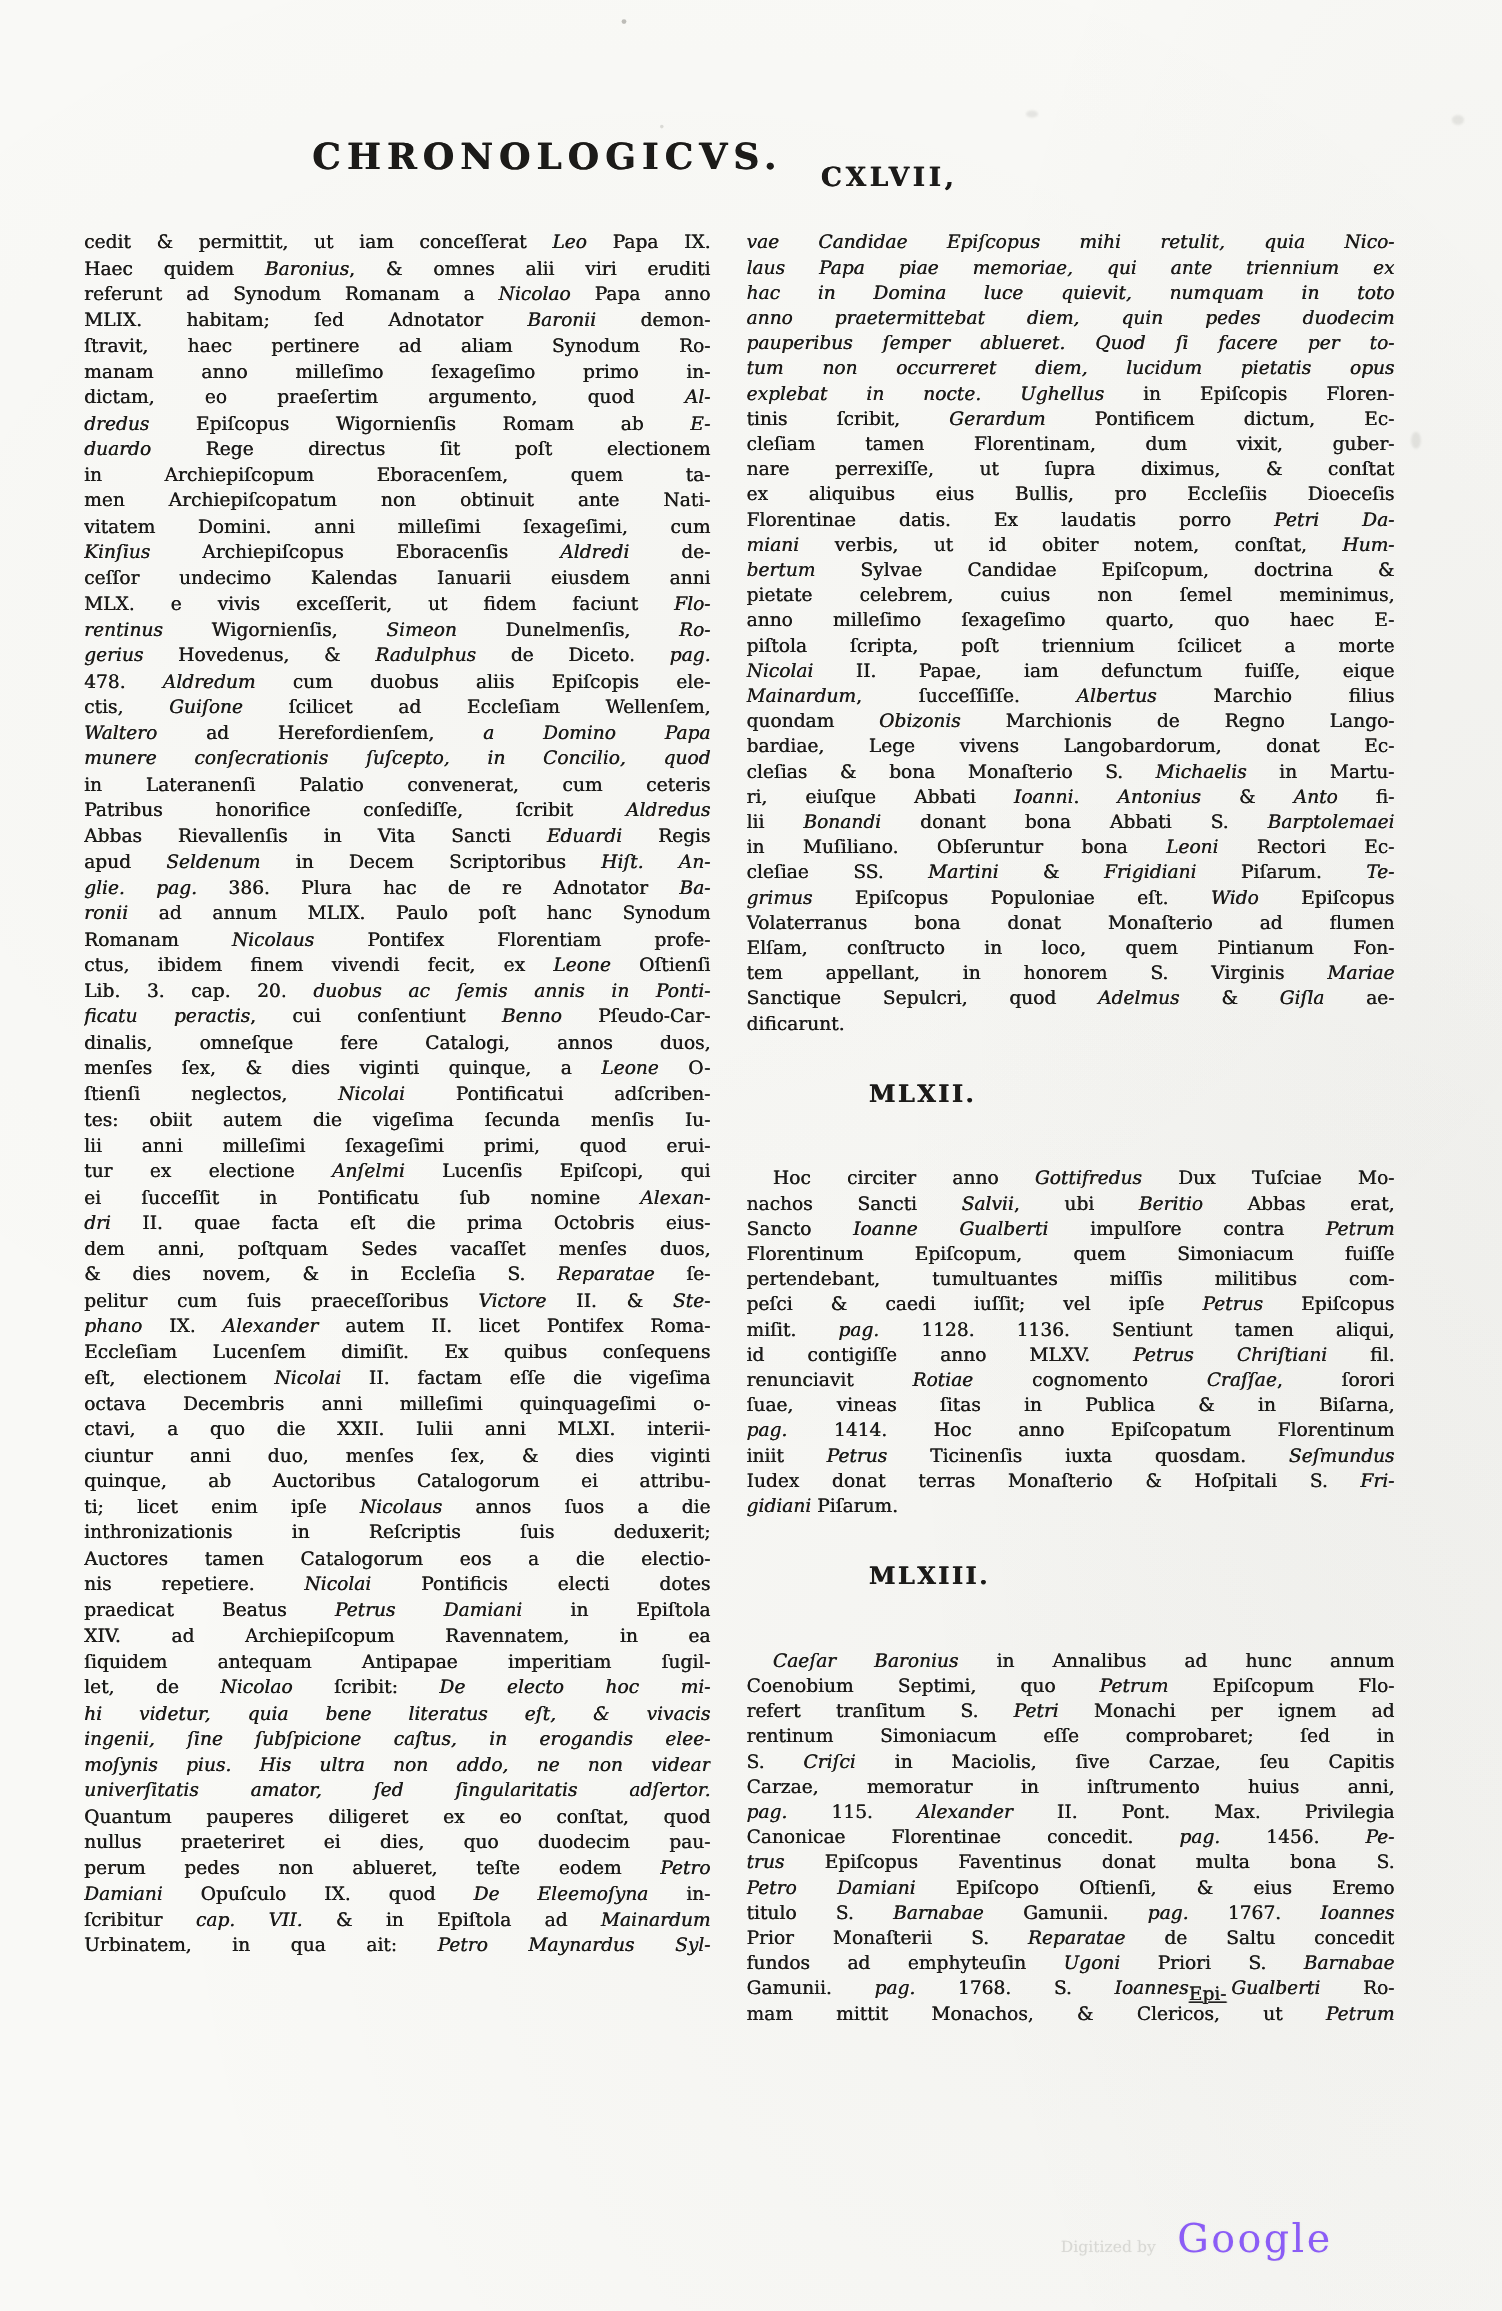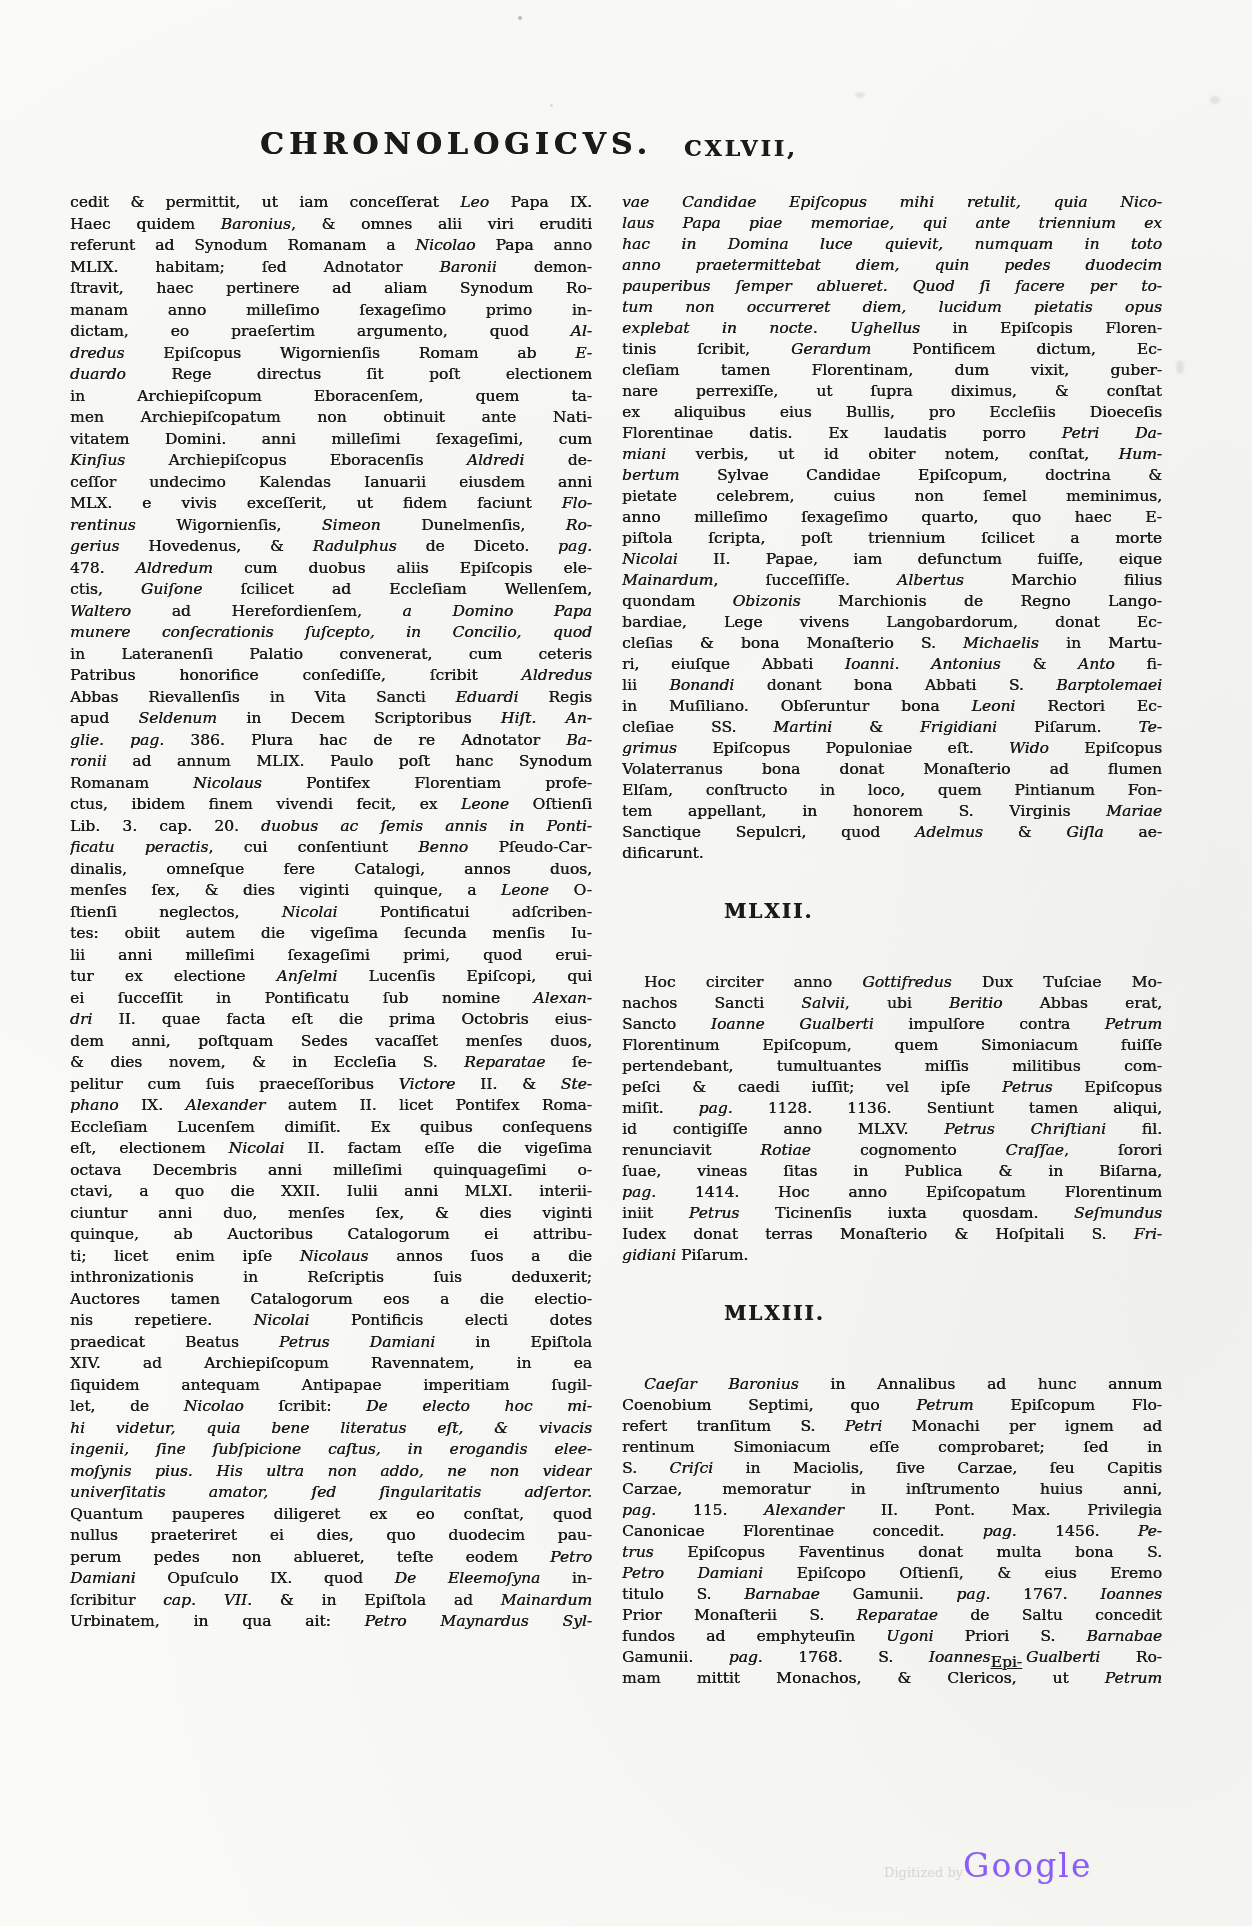--- a/index.html
+++ b/index.html
@@ -6,21 +6,21 @@
   body {
     width:1252px; height:1926px; position:relative; overflow:hidden;
     font-family:"DejaVu Serif", serif; color:#1c1b19;
     background:
       radial-gradient(ellipse 900px 700px at 45% 30%, rgba(40,38,30,0.018), transparent),
       radial-gradient(ellipse 800px 900px at 72% 78%, rgba(40,38,30,0.028), transparent),
       radial-gradient(ellipse 500px 1400px at 99% 50%, rgba(40,38,30,0.04), transparent),
       #f9f9f6;
   }
   .page-title {
-    position:absolute; left:260px; top:126px;
+    position:absolute; left:260px; top:114px;
     font-size:30px; font-weight:bold; letter-spacing:5px;
     text-shadow:0.5px 0 currentColor;
   }
   .page-number {
     position:absolute; left:684px; top:135px;
     font-size:22px; font-weight:bold; letter-spacing:3px;
     text-shadow:0.4px 0 currentColor;
   }
   .column { position:absolute; top:192px; overflow:hidden; }
   .col-left  { left:70px;  width:522px; }
@@ -39,21 +39,21 @@
     margin:34px 0 28px; padding-left:102px; line-height:26px;
     text-shadow:0.4px 0 currentColor;
   }
   .catchword {
     text-align:right; padding-right:140px; font-size:15.5px; line-height:21px;
     text-shadow:0.35px 0 currentColor;
     text-decoration:underline;
   }
   .watermark {
     position:absolute; left:884px; top:1846px;
-    display:flex; align-items:baseline; gap:0;
+    display:flex; align-items:baseline; gap:18px;
     color:#d3d3cf; user-select:none;
   }
   .wm-prefix { font-size:13px; color:#d8d8d4; text-shadow:0 0 1px #e8e8e4; }
   .wm-brand  { font-size:33px; letter-spacing:2px; color:#8b5cf6; text-shadow:0 0 2px #e8e8e4; }
   .speck { position:absolute; background:rgba(80,78,70,0.35); border-radius:50%; }
   .smudge { position:absolute; background:rgba(90,88,80,0.12); border-radius:50%; filter:blur(1px); }
 </style>
 </head>
 <body>
 

